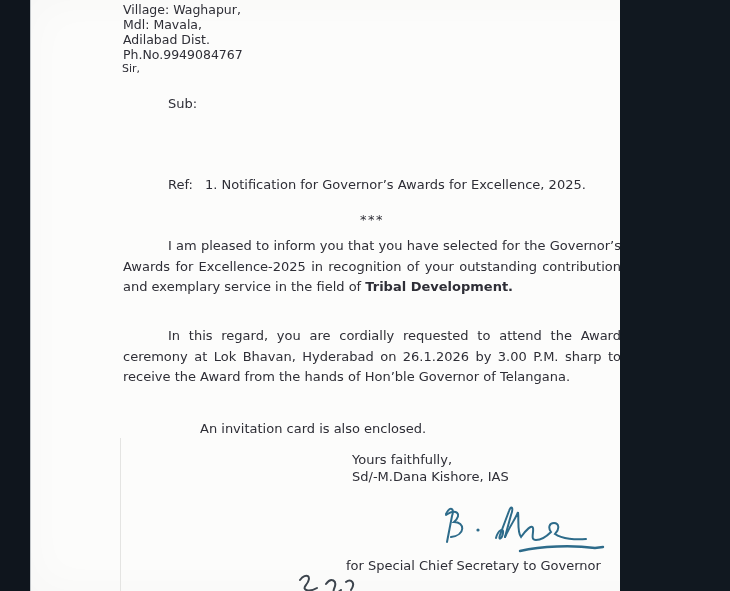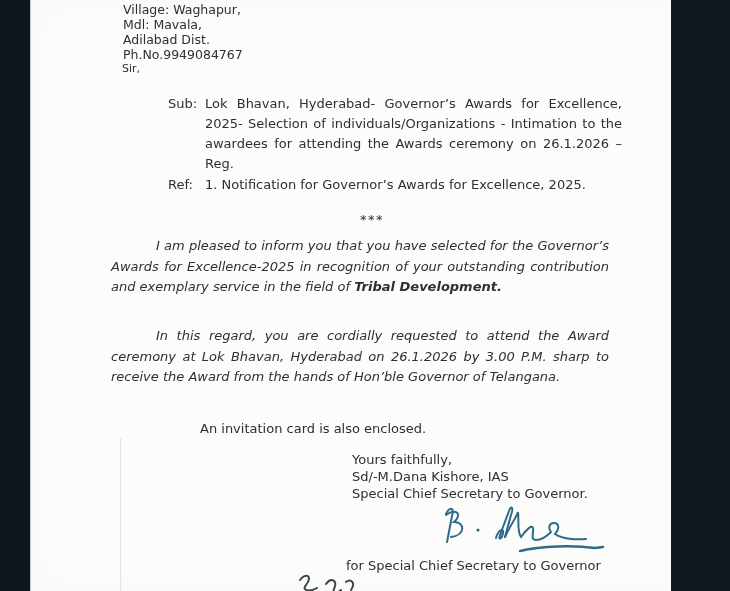--- a/index.html
+++ b/index.html
@@ -1,17 +1,17 @@
 <!DOCTYPE html>
 <html><head>
 <meta charset="utf-8">
 <style>
   html,body { margin:0; padding:0; background:#111820; }
   .canvas {
-    position:relative; width:671px; height:591px; overflow:hidden;
+    position:relative; width:620px; height:591px; overflow:hidden;
     background:#111820; font-family:"DejaVu Sans","Liberation Sans",sans-serif;
     color:#2e2e36;
   }
   .side-bar { position:absolute; top:0; height:591px; }
   .side-bar.left  { left:0; width:30px; background:#0f151d; }
   .side-bar.right { right:0; width:33px; background:#141b25; }
   .paper {
     position:absolute; left:30px; top:0; width:667px; height:591px;
     background:#fcfcfb; border-left:1px solid #c3c7ca;
     box-shadow: inset 0 0 45px rgba(0,0,0,0.025);
@@ -20,21 +20,21 @@
   .abs { position:absolute; }
   .t13 { font-size:13px; line-height:20px; }
   .address { left:123px; top:2px; font-size:12.5px; line-height:15px; }
   .salutation { left:122px; top:62px; font-size:11px; }
   .sub-label { left:168px; top:94px;text-align:right; }
   .sub-text  { left:205px; top:94px; width:417px; text-align:justify; line-height:20px; }
   .ref-label { left:168px; top:175px; }
   .ref-item1 { left:205px; top:175px; }
   .ref-item2 { left:205px; top:195px; }
   .separator { left:123px; top:212px; width:498px; text-align:center; letter-spacing:1.5px; font-size:13px; }
-  .para { left:111px; width:498px; text-align:justify; text-indent:45px; line-height:20.5px; margin:0;font-style:italic; }
+  .para { left:123px; width:498px; text-align:justify; text-indent:45px; line-height:20.5px; margin:0; }
   .para1 { top:236px; }
   .para2 { top:326px; }
   .bold { font-weight:bold; }
   .enclosure { left:200px; top:419px; }
   .signoff { left:352px; top:452px; width:272px; text-align:left; font-size:13px; line-height:16.8px; }
   .signature { left:430px; top:502px; width:178px; height:56px; }
   .for-signatory { left:346px; top:556px; }
   .bottom-mark { left:288px; top:574px; width:72px; height:20px; }
 </style>
 </head>
@@ -51,37 +51,35 @@
   <div class="abs address">
     <div>Village: Waghapur,</div>
     <div>Mdl: Mavala,</div>
     <div>Adilabad Dist.</div>
     <div>Ph.No.9949084767</div>
   </div>
 
   <div class="abs salutation">Sir,</div>
 
   <div class="abs t13 sub-label">Sub:</div>
-  <div class="abs t13 sub-text">Lok Bhavan, Hyderabad- Governor’s Awards for Excellence, 2025- Selection of individuals/Organizations - Intimation to the awardees for attending the Awards ceremony on 26.1.2026 – Reg.</div>
 
   <div class="abs t13 ref-label">Ref:</div>
   <div class="abs t13 ref-item1">1. Notification for Governor’s Awards for Excellence, 2025.</div>
 
   <div class="abs separator">***</div>
 
   <p class="abs t13 para para1"><span>I am pleased to inform you that you have selected for the Governor’s Awards for Excellence-2025 in recognition of your outstanding contribution and exemplary service in the field of </span><span class="bold">Tribal Development.</span></p>
 
   <p class="abs t13 para para2">In this regard, you are cordially requested to attend the Award ceremony at Lok Bhavan, Hyderabad on 26.1.2026 by 3.00 P.M. sharp to receive the Award from the hands of Hon’ble Governor of Telangana.</p>
 
   <div class="abs t13 enclosure">An invitation card is also enclosed.</div>
 
   <div class="abs signoff">
     <div>Yours faithfully,</div>
     <div>Sd/-M.Dana Kishore, IAS</div>
-    <div>Special Chief Secretary to Governor.</div>
   </div>
 
   <svg class="abs signature" viewBox="0 0 178 56" fill="none" stroke="#2d6b8a" stroke-width="2" stroke-linecap="round">
     <path d="M16 12 C 20 4, 25 6, 22 14 L 17 40"></path>
     <path d="M16 13 C 26 6, 33 12, 24 20 C 35 20, 36 33, 21 35"></path>
     <circle cx="48" cy="28" r="1.6" fill="#2d6b8a" stroke="none"></circle>
     <path d="M66 36 C 68 28, 74 25, 73 31 C 72 37, 68 39, 70 33 L 79 9 C 81 3, 84 5, 81 13 L 75 35"></path>
     <path d="M75 35 C 80 24, 87 14, 88 10 C 89 18, 87 30, 91 35 C 96 28, 102 22, 103 26 C 104 31, 100 38, 106 38 C 112 38, 118 33, 121 30 C 118 26, 119 21, 124 21 C 129 21, 130 27, 125 32 C 132 37, 146 38, 156 37"></path>
     <path d="M90 49 C 112 44, 142 43, 165 46 L 173 45" stroke-width="2.4"></path>
   </svg>

